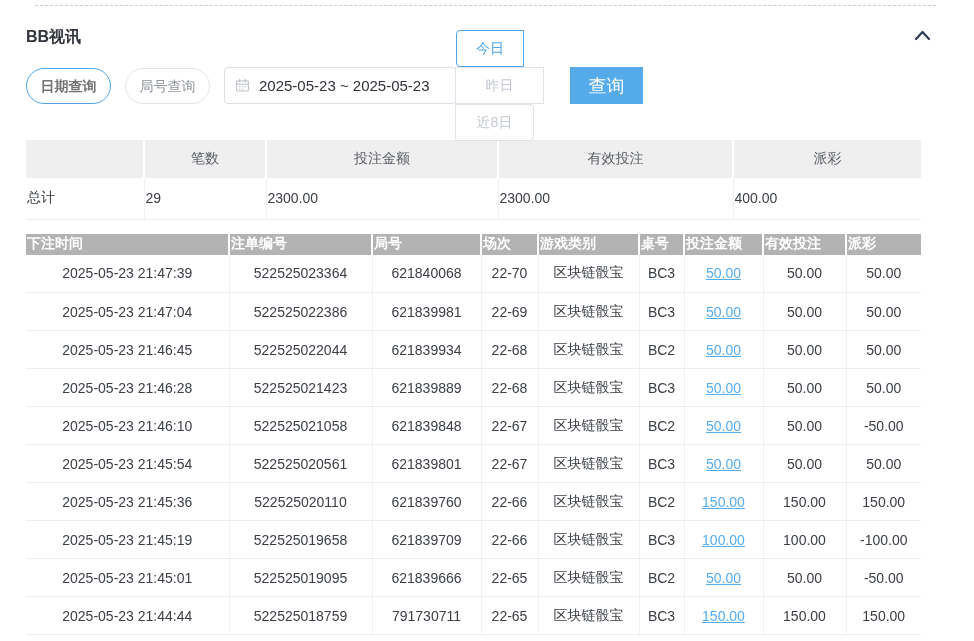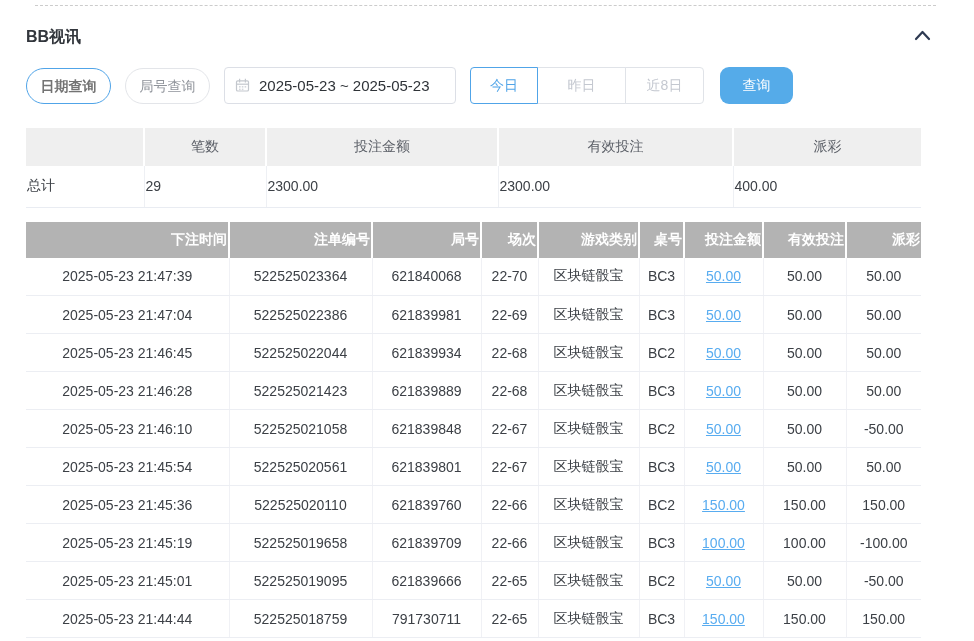--- a/index.html
+++ b/index.html
@@ -16,39 +16,39 @@
   .collapse-btn { position: absolute; left: 912px; top: 28px; width: 20px; height: 16px; cursor: pointer; background: none; border: none; padding: 0; }
 
   .filter-row { margin-top: 21px; height: 37px; display: flex; align-items: center; }
   .pill { height: 36px; line-height: 34px; width: 85px; text-align: center; border: 1px solid; border-radius: 18px; font-size: 14px; background: #fff; cursor: pointer; padding: 0; }
   .pill.active { color: #737373; border-color: #50a4e8; font-weight: bold; }
   .pill.inactive { color: #8f939a; border-color: #e3e5e9; margin-left: 14px; font-weight: normal; }
 
   .date-box { margin-left: 14px; width: 232px; height: 37px; border: 1px solid #dcdfe6; border-radius: 4px; display: flex; align-items: center; padding: 0 10px; cursor: pointer; background: #fff; }
   .date-text { font-size: 15px; color: #2f3338; margin-left: 9px; white-space: nowrap; }
 
-  .seg-group { margin-left: 14px; display: flex; }
+  .seg-group { margin-left: 0; display: flex; flex-direction: column; }
   .seg { height: 37px; line-height: 35px; border: 1px solid #e0e3e8; font-size: 14px; text-align: center; color: #c4c8d0; background: #fff; cursor: pointer; padding: 0; }
   .seg + .seg { margin-left: -1px; }
   .seg.first { border-radius: 4px 0 0 4px; width: 68px; }
   .seg.mid { width: 89px; }
   .seg.last { border-radius: 0 4px 4px 0; width: 79px; }
   .seg.active { color: #50a4e8; border-color: #50a4e8; position: relative; z-index: 1; }
 
-  .search-btn { margin-left: 16px; width: 73px; height: 37px; border: none; border-radius: 9px; background: #55abe9; color: #ffffff; font-size: 14px; cursor: pointer; }
+  .search-btn { margin-left: 26px; width: 73px; height: 37px; border: none; border-radius: 0; background: #55abe9; color: #ffffff; font-size: 18px; cursor: pointer; }
 
   table { border-collapse: collapse; table-layout: fixed; width: 895px; font-size: 14px; }
-  .summary-table { margin-top: 24px; }
+  .summary-table { margin-top: 36px; }
   .summary-table th { background: #efefef; height: 38px; font-weight: normal; color: #5a5e66; border-right: 2px solid #ffffff; text-align: center; }
   .summary-table th:last-child { border-right: none; }
   .summary-table td { height: 41px; color: #3c4046; border-bottom: 1px solid #e9ecf2; border-right: 1px solid #eef0f4; background: #fff; }
   .summary-table td:last-child { border-right: none; }
 
   .bets-table { margin-top: 14px; }
-  .bets-table th { background: #b3b3b3; color: #ffffff; height: 36px; font-weight: bold; border-right: 2px solid #ffffff; text-align: right; }
+  .bets-table th { background: #b3b3b3; color: #ffffff; height: 21px; font-weight: bold; border-right: 2px solid #ffffff; text-align: left; }
   .bets-table th:last-child { border-right: none; }
   .bets-table td { height: 38px; text-align: center; color: #3c4046; border-bottom: 1px solid #eceef3; border-right: 1px solid #f0f1f5; background: #fff; }
   .bets-table td:last-child { border-right: none; }
   .amt-link { color: #58acf0; text-decoration: underline; cursor: pointer; }
   .neg { color: #f56c6c; }
 </style>
 </head>
 <body>
 
 <div class="top-divider"></div>

